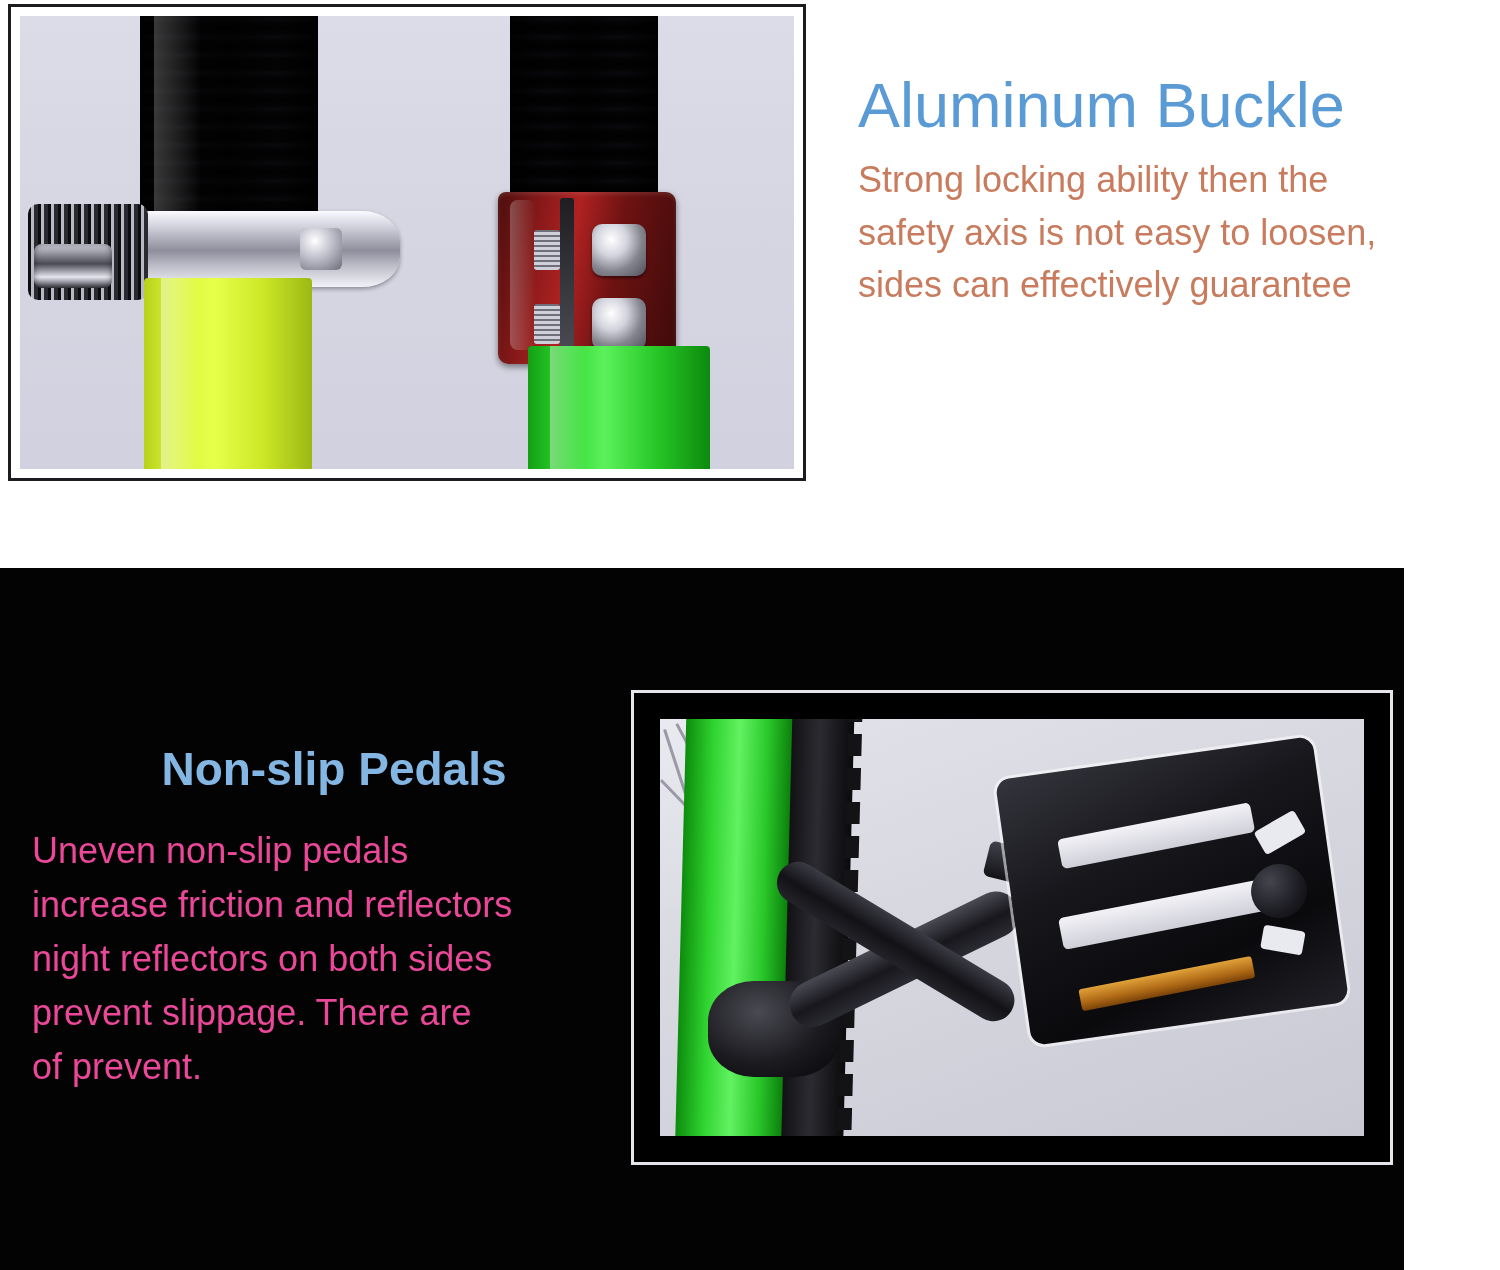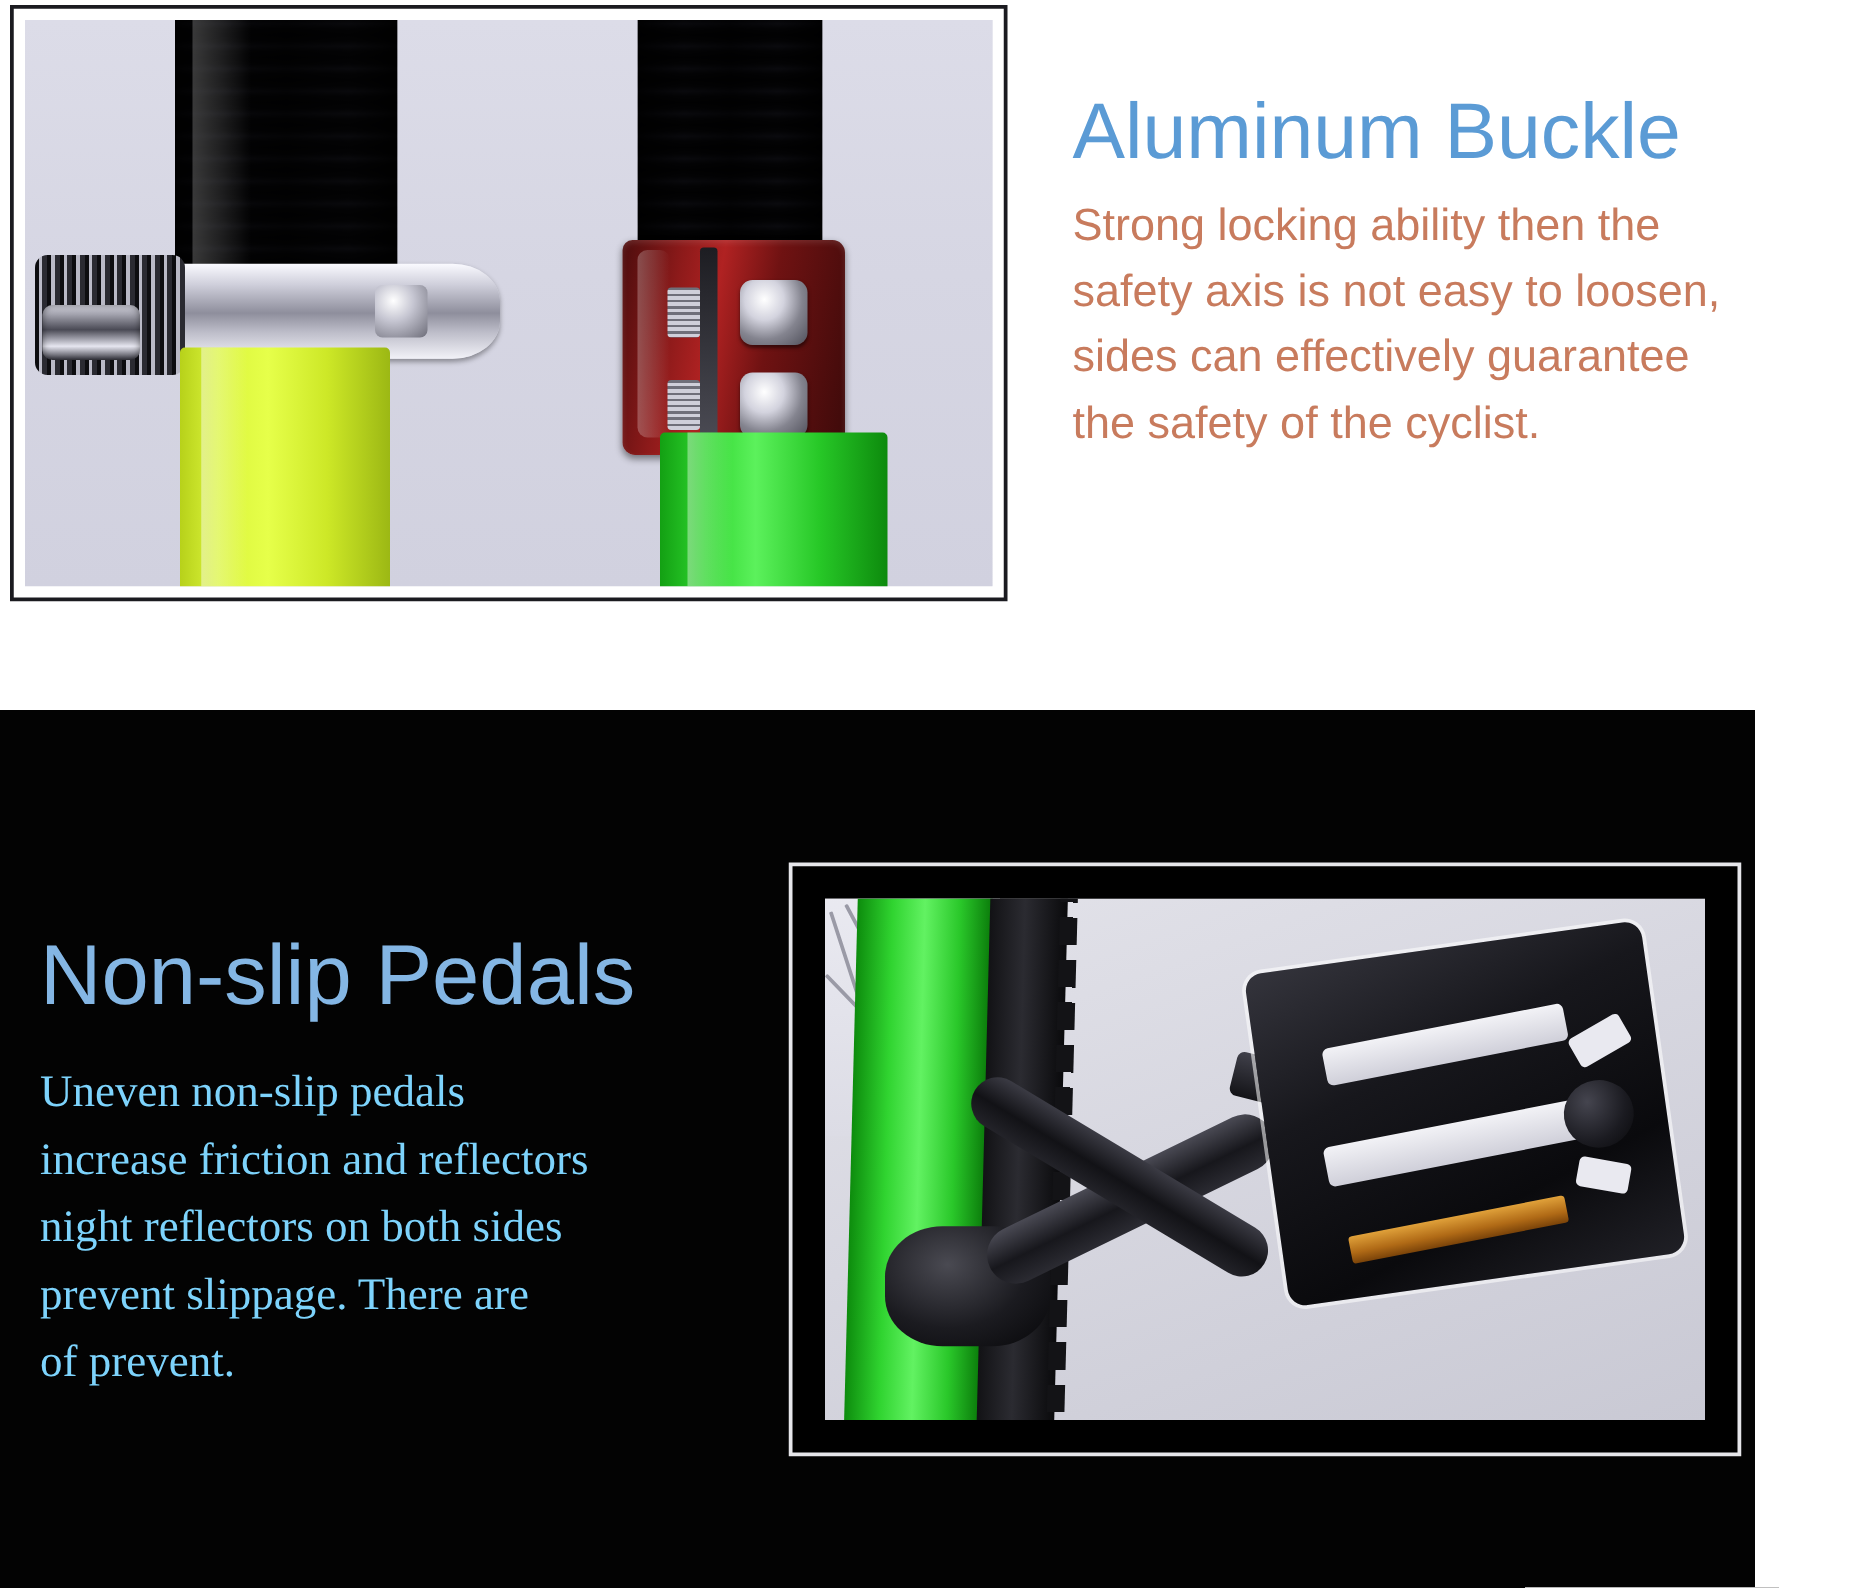--- a/index.html
+++ b/index.html
@@ -212,33 +212,33 @@
     background: #d9d9de;
   }
 
   
   .bottom-text {
     position: absolute;
     left: 32px; top: 178px;
     width: 604px;
   }
   .title-blue-2 {
-    font-size: 68px;
+    font-size: 46px;
     line-height: 1.0;
     color: #84b6e4;
-    font-weight: 400;
+    font-weight: 700;
     white-space: nowrap;
+    text-align: center;
   }
   .body-bottom {
     margin-top: 32px;
     font-size: 36px;
     line-height: 1.5;
-    color: #7dd3fc;
+    color: #ec4899;
     font-weight: 400;
-    font-family: Liberation Serif, serif;
   }
   .body-bottom p { margin: 0; }
 
   
   .photo-frame-bottom {
     position: absolute;
     left: 631px; top: 690px;
     width: 762px;
     height: 475px;
     border: 3px solid #e6e6ea;
@@ -387,21 +387,20 @@
         <div class="r-tube"></div>
       </div>
     </div>
 
     <div class="top-text">
       <div class="title-blue">Aluminum Buckle</div>
       <div class="body-top">
         <p>Strong locking ability then the</p>
         <p>safety axis is not easy to loosen,</p>
         <p>sides can effectively guarantee</p>
-        <p>the safety of the cyclist.</p>
       </div>
     </div>
   </div>
 
   <div class="section-bottom">
     <div class="edge-right"></div>
 
     <div class="bottom-text">
       <div class="title-blue-2">Non-slip Pedals</div>
       <div class="body-bottom">

